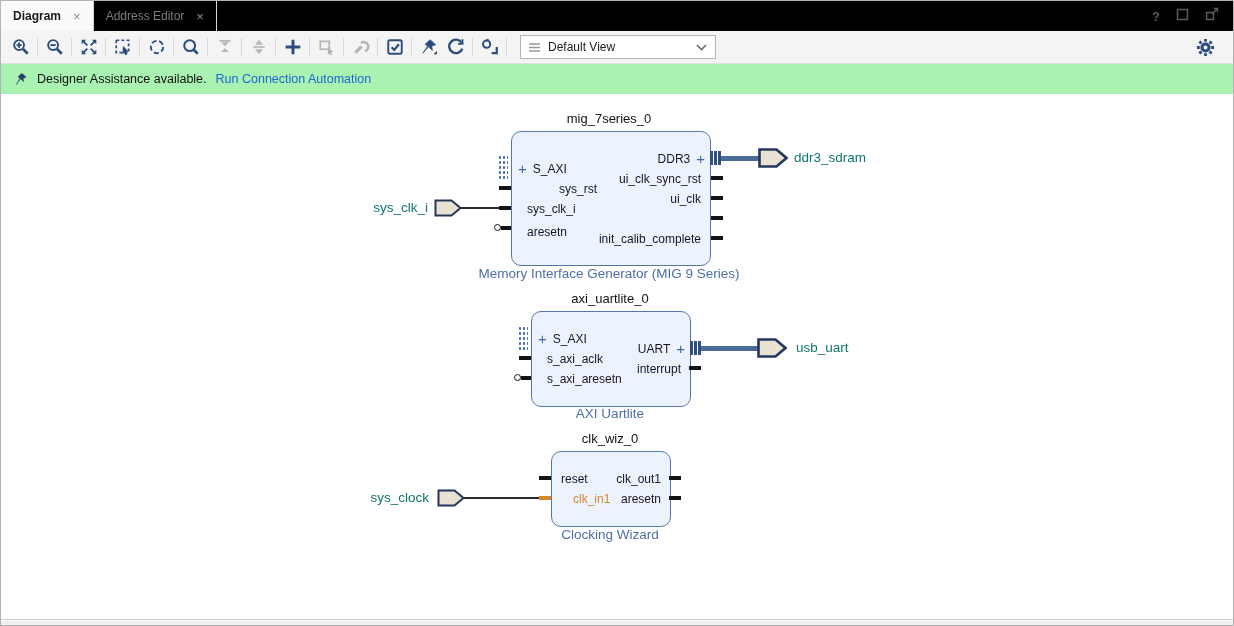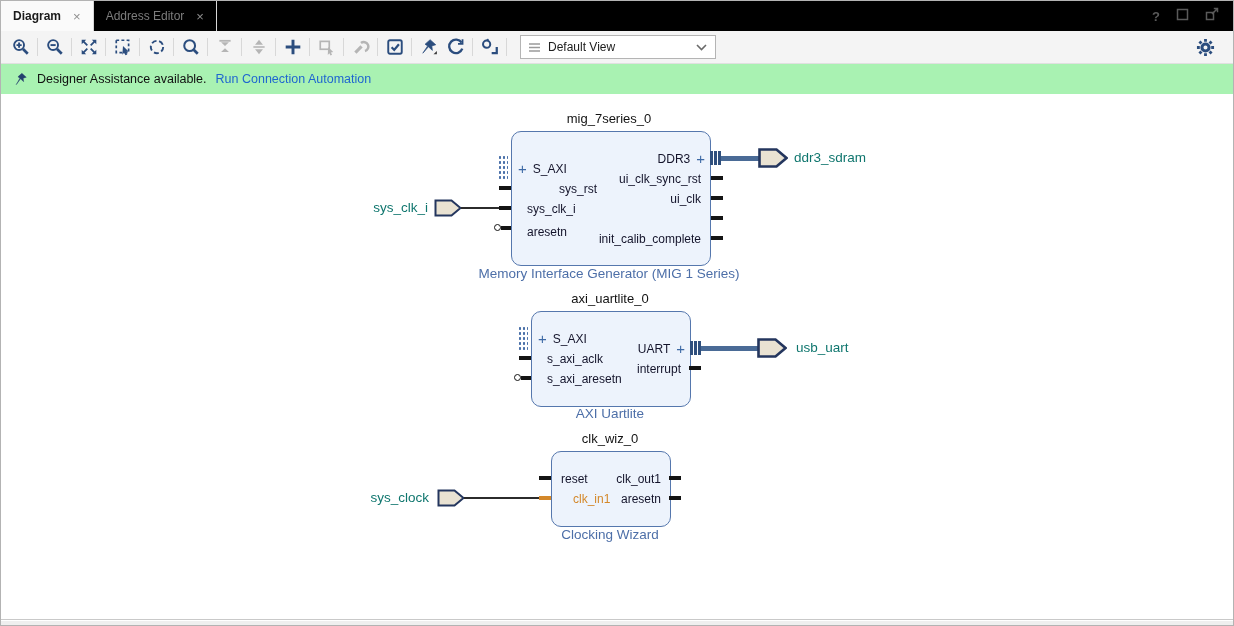--- a/index.html
+++ b/index.html
@@ -250,21 +250,21 @@
       <div class="port-row pr" style="top:37px;">
         <span>ui_clk_sync_rst</span>
       </div>
       <div class="port-row pr" style="top:57px;">
         <span>ui_clk</span>
       </div>
       <div class="port-row pr" style="top:97px;">
         <span>init_calib_complete</span>
       </div>
     </div>
-    <div class="blkcap" style="left:408px;top:172px;width:400px;">Memory Interface Generator (MIG 1 Series)</div>
+    <div class="blkcap" style="left:408px;top:172px;width:400px;">Memory Interface Generator (MIG 9 Series)</div>
 
     <div class="ifdots" style="left:497px;top:61px;"></div>
     <div class="stub" style="left:498px;top:92px;"></div>
     <div class="stub" style="left:498px;top:112px;"></div>
     <div class="stub" style="left:500px;top:132px;width:10px;"></div>
     <div class="bubble" style="left:493px;top:130px;"></div>
     <div class="stub" style="left:710px;top:82px;"></div>
     <div class="stub" style="left:710px;top:102px;"></div>
     <div class="stub" style="left:710px;top:122px;"></div>
     <div class="stub" style="left:710px;top:142px;"></div>

